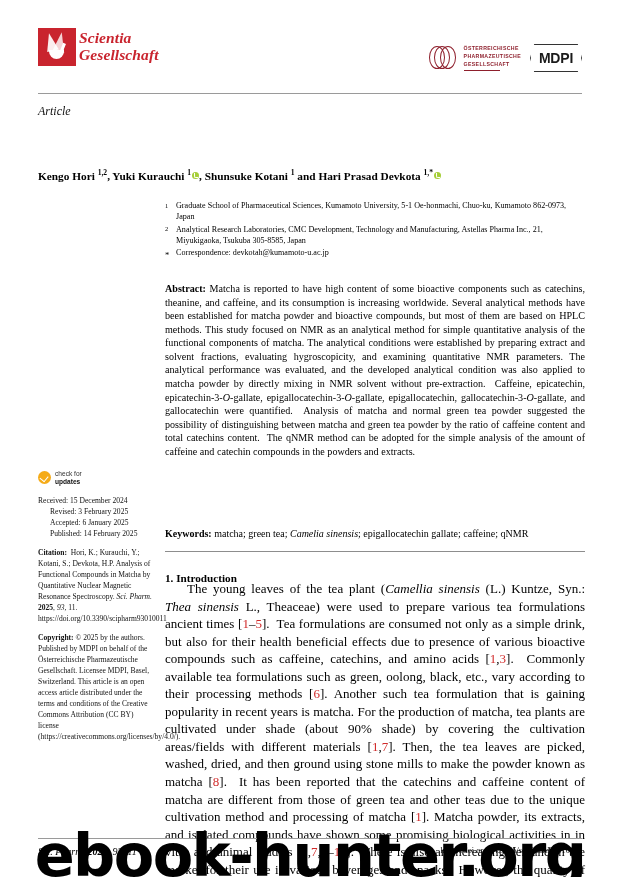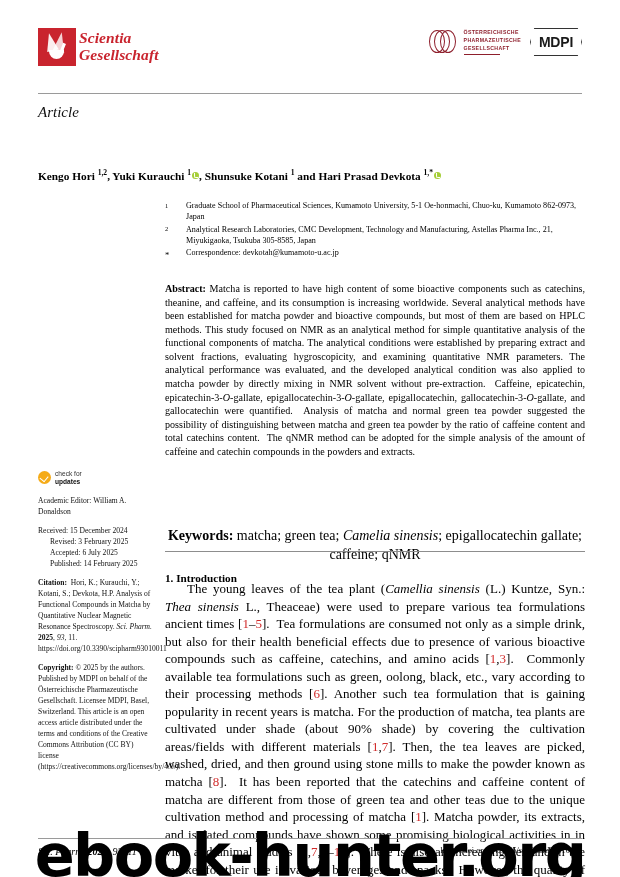--- a/index.html
+++ b/index.html
@@ -70,21 +70,21 @@
     font-family: "Liberation Serif", serif;
     font-style: italic;
     font-weight: bold;
     color: #c9242e;
     font-size: 15.5px;
     line-height: 1.08;
     letter-spacing: 0.1px;
   }
 
   .pub-logos {
-    position: absolute; right: 0; top: 0;
+    position: absolute; right: 0; top: 16px;
     display: flex; align-items: center; gap: 9px;
   }
   .oephg { display: flex; align-items: center; gap: 5px; }
   .oephg-mark {
     width: 30px; height: 26px; position: relative; flex: none;
   }
   .oephg-mark .c1, .oephg-mark .c2, .oephg-mark .c3 {
     position: absolute; top: 1px;
     border: 1.4px solid #8e1f2c;
     border-radius: 50%;
@@ -126,21 +126,21 @@
   }
   .head-rule {
     position: absolute;
     left: 38px; top: 93px; width: 544px;
     height: 1px; background: #9a9a9a;
   }
 
   
   .doctype {
     position: absolute; left: 38px; top: 104px;
-    font-style: italic; font-size: 15px; color: #111;
+    font-style: italic; font-size: 12px; color: #111;
   }
   .title {
     position: absolute; left: 38px; top: 116px; width: 548px;
     font-size: 19.4px; font-weight: bold;
     line-height: 1.20;
     letter-spacing: -0.12px;
   }
   .authors {
     position: absolute; left: 38px; top: 168px; width: 548px;
     font-size: 11.3px; font-weight: bold;
@@ -170,33 +170,33 @@
     position: absolute; left: 165px; top: 200px; width: 420px;
     font-size: 8.1px; line-height: 1.42;
   }
   .affil-row { display: flex; margin-bottom: 0.6px; }
   .affil-mark {
     width: 11px; flex: none;
     font-size: 6.4px;
     padding-top: 0.5px;
   }
   .affil-mark.star { font-size: 8.5px; padding-top: 1.5px; }
-  .affil-body { flex: 1; margin-left: 10px; }
+  .affil-body { flex: 1; }
 
   
   .abstract {
     position: absolute; left: 165px; top: 282px; width: 420px;
     font-size: 10.1px; line-height: 1.345;
     text-align: justify;
   }
   .abstract b { font-weight: bold; }
   .abstract i { font-style: italic; }
   .keywords {
     position: absolute; left: 165px; top: 527px; width: 420px;
-    font-size: 14px; line-height: 1.35; text-align: center;
+    font-size: 10px; line-height: 1.35;
   }
   .keywords b { font-weight: bold; }
   .keywords i { font-style: italic; }
   .abs-rule {
     position: absolute; left: 165px; top: 551px; width: 420px;
     height: 1px; background: #8d8d8d;
   }
 
   
   .sidebar {
@@ -339,22 +339,21 @@
   <div class="abs-rule"></div>
 
   <div class="sidebar">
     <div class="cfu">
       <div class="cfu-circle"></div>
       <div class="cfu-text">
         <div>check for</div>
         <b>updates</b>
       </div>
     </div>
-    <div class="side-block">Academic Editor: William A. Donaldson</div>
-    <div class="side-block">Received: 15 December 2024<span class="side-line">Revised: 3 February 2025</span><span class="side-line">Accepted: 6 July 2025</span><span class="side-line">Published: 14 February 2025</span></div>
+    <div class="side-block">Received: 15 December 2024<span class="side-line">Revised: 3 February 2025</span><span class="side-line">Accepted: 6 January 2025</span><span class="side-line">Published: 14 February 2025</span></div>
     <div class="side-block"><b>Citation:</b>&nbsp; Hori, K.; Kurauchi, Y.; Kotani, S.; Devkota, H.P. Analysis of Functional Compounds in Matcha by Quantitative Nuclear Magnetic Resonance Spectroscopy. <i>Sci. Pharm.</i> <b>2025</b>, <i>93</i>, 11.&nbsp; https://doi.org/10.3390/scipharm93010011</div>
     <div class="side-block"><b>Copyright:</b> © 2025 by the authors. Published by MDPI on behalf of the Österreichische Pharmazeutische Gesellschaft. Licensee MDPI, Basel, Switzerland. This article is an open access article distributed under the terms and conditions of the Creative Commons Attribution (CC BY) license (https://creativecommons.org/licenses/by/4.0/).</div>
   </div>
 
   <h2 class="sec-head">1. Introduction</h2>
   <div class="bodytext">The young leaves of the tea plant (<i>Camellia sinensis</i> (L.) Kuntze, Syn.: <i>Thea sinensis</i> L., Theaceae) were used to prepare various tea formulations ancient times [<span class="ref">1</span>–<span class="ref">5</span>].&nbsp; Tea formulations are consumed not only as a simple drink, but also for their health beneficial effects due to presence of various bioactive compounds such as caffeine, catechins, and amino acids [<span class="ref">1</span>,<span class="ref">3</span>].&nbsp; Commonly available tea formulations such as green, oolong, black, etc., vary according to their processing methods [<span class="ref">6</span>]. Another such tea formulation that is gaining popularity in recent years is matcha. For the production of matcha, tea plants are cultivated under shade (about 90% shade) by covering the cultivation areas/fields with different materials [<span class="ref">1</span>,<span class="ref">7</span>]. Then, the tea leaves are picked, washed, dried, and then ground using stone mills to make the powder known as matcha [<span class="ref">8</span>].&nbsp; It has been reported that the catechins and caffeine content of matcha are different from those of green tea and other teas due to the unique cultivation method and processing of matcha [<span class="ref">1</span>]. Matcha powder, its extracts, and isolated compounds have shown some promising biological activities in in vitro and animal studies [<span class="ref">1</span>,<span class="ref">7</span>,<span class="ref">9</span>–<span class="ref">11</span>].&nbsp; There is also an increasing demand in the market for their use in various beverages and snacks.&nbsp; However, the quality of matcha and the quantity of the components in matcha powder differs among the commercial samples, and</div>
 
   <div class="foot-rule"></div>
   <div class="foot-left"><i>Sci. Pharm.</i> <b>2025</b>, <i>93</i>, 11</div>
   <div class="foot-right">https://doi.org/14.5786/scipharm93010011</div>

